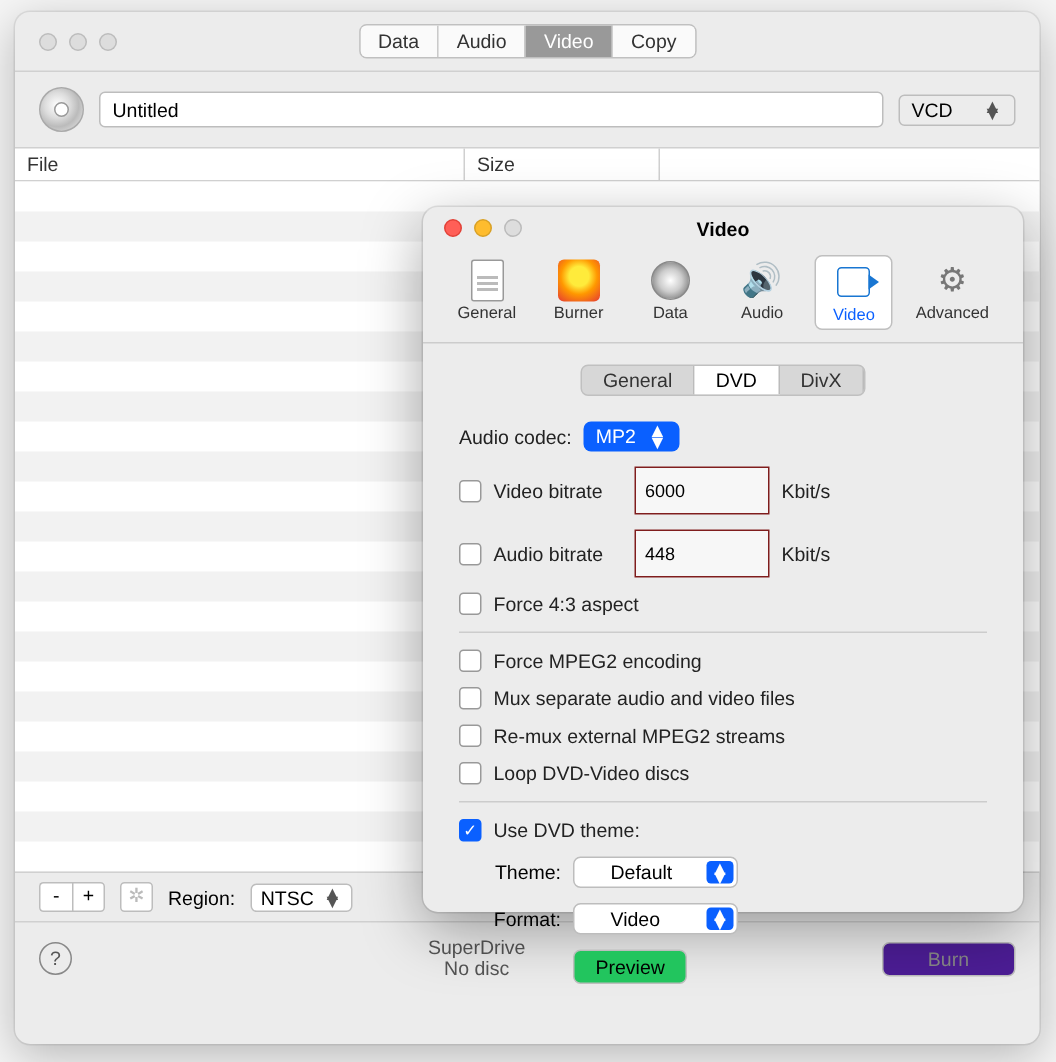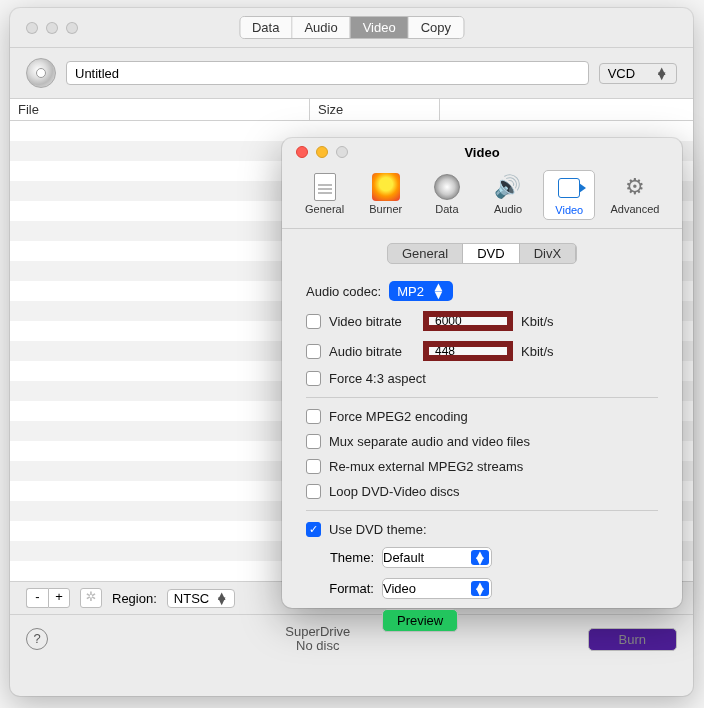--- a/index.html
+++ b/index.html
@@ -47,27 +47,27 @@
 .subseg{display:flex;justify-content:center;padding:14px 0 8px}
 .subseg .seggroup{position:static;transform:none}
 .subseg .segbtn.sel{background:#fff;color:#000}
 .subseg .seggroup{background:#d7d7d7}
 .subseg .segbtn{background:transparent;border-right:1px solid #bbb;padding:2px 14px}
 .subseg .segbtn.sel{background:#fff}
 .prefbody{padding:4px 24px}
 .row{display:flex;align-items:center;gap:8px;padding:5px 0}
 .row label,.row .txt{color:#222}
 .hr{border:none;border-top:1px solid #ccc;margin:6px 0}
-.bluesel{background:#0a60ff;color:#fff;border-radius:5px;padding:2px 8px;display:flex;align-items:center;gap:8px}
+.bluesel{background:#0a60ff;color:#fff;border-radius:5px;padding:2px 8px;display:flex;gap:8px}
 .bluesel .arr{font-size:8px;line-height:8px;display:flex;flex-direction:column}
 .ck{width:15px;height:15px;border:1px solid #999;border-radius:3px;background:#fff;display:inline-flex;align-items:center;justify-content:center}
 .ck.checked{background:#0a60ff;border-color:#0a60ff;color:#fff;font-size:11px}
-.numin{width:90px;height:20px;border:6px solid #7f1d1d;background:#f7f7f7;padding:0 6px;font-size:12px}
+.numin{width:90px;height:32px;border:1px solid #7f1d1d;background:#f7f7f7;padding:0 6px;font-size:12px}
 .rlbl{width:68px;text-align:right}
-.selbox{border:1px solid #bdbdbd;border-radius:5px;padding:2px 0;display:flex;align-items:center;background:#fff;min-width:110px;position:relative}
+.selbox{border:1px solid #bdbdbd;border-radius:5px;padding:2px 24px;display:flex;align-items:center;background:#fff;min-width:110px;position:relative}
 .selbox .cap{position:absolute;right:2px;top:2px;bottom:2px;width:18px;background:#0a60ff;border-radius:3px;display:flex;flex-direction:column;align-items:center;justify-content:center;color:#fff;font-size:7px;line-height:6px}
 .pvbtn{border:1px solid #bdbdbd;border-radius:5px;padding:3px 14px;background:#22c55e}
 
 
 .ic-general{width:22px;height:28px;border:1px solid #999;border-radius:2px;background:#fff;position:relative}
 .ic-general::after{content:"";position:absolute;left:3px;right:3px;top:10px;height:2px;background:#bbb;box-shadow:0 4px 0 #bbb,0 8px 0 #bbb}
 .ic-burner{background:radial-gradient(circle at 50% 40%,#ffeb3b 30%,#ff9800 55%,#e53935 100%);border-radius:4px}
 .ic-disc{width:26px;height:26px;border-radius:50%;background:radial-gradient(circle,#fff 0%,#ccc 45%,#999 70%,#ddd 100%);border:1px solid #888}
 .ic-audio{font-size:24px}
 .ic-video{width:22px;height:20px;border:1.5px solid #1976d2;border-radius:3px;position:relative;background:#fff}

